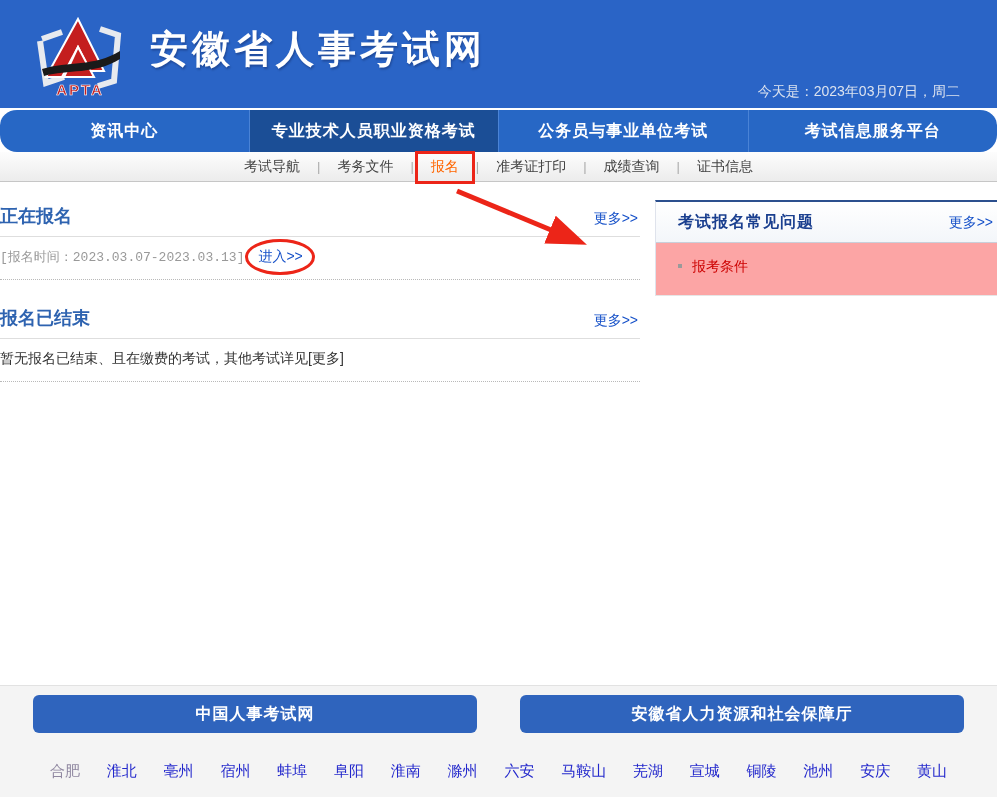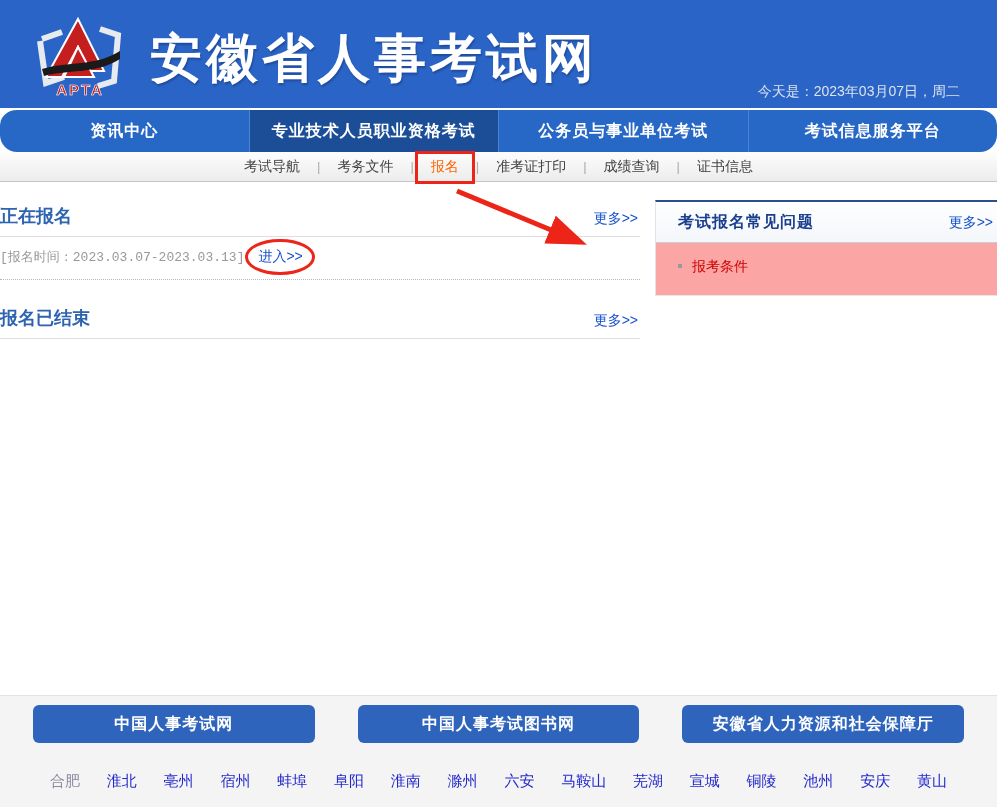--- a/index.html
+++ b/index.html
@@ -2,21 +2,21 @@
 <html><head>
 <meta charset="utf-8">
 <style>
   * { margin:0; padding:0; box-sizing:border-box; }
   body { font-family:"Liberation Sans","DejaVu Sans",sans-serif; background:#fff; }
   .page { position:relative; width:997px; height:812px; margin:0 auto; background:#fff; overflow:hidden; }
 
   
   .site-header { position:relative; height:108px; background:#2a64c6; }
   .logo { position:absolute; left:28px; top:9px; width:104px; height:92px; }
-  .site-title { position:absolute; left:150px; top:24px; color:#ffffff; font-size:52px; font-weight:bold; letter-spacing:4px; text-shadow:1px 2px 2px rgba(0,0,30,.25); white-space:nowrap; }
+  .site-title { position:absolute; left:150px; top:24px; color:#ffffff; font-size:38px; font-weight:bold; letter-spacing:4px; text-shadow:1px 2px 2px rgba(0,0,30,.25); white-space:nowrap; }
   .date-text { position:absolute; right:37px; bottom:7px; color:#dce3ef; font-size:14px; }
 
   
   .main-nav { display:flex; height:44px; border-top:2px solid #ffffff; background:#2767c5;border-radius:17px; }
   .nav-item { flex:1; display:flex; align-items:center; justify-content:center; color:#fff; font-size:16px; font-weight:bold; border-left:1px solid #4a83d6; cursor:pointer; letter-spacing:1px; }
   .nav-item:first-child { border-left:none; }
   .nav-item.active { background:#1b4e96; }
 
   
   .sub-nav { height:30px; display:flex; align-items:center; justify-content:center; background:linear-gradient(#fdfdfd,#ececec); border-bottom:1px solid #c6c6c6; font-size:14px; color:#444;text-align:center; }
@@ -45,21 +45,21 @@
   .panel-head h3 { font-size:16px; color:#1a3f8f; font-weight:bold; letter-spacing:1px; }
   .faq-list { list-style:none; padding:8px 0 12px 22px; }
   .faq-list li { padding:7px 0; font-size:14px; }
   .bullet { display:inline-block; width:4px; height:4px; background:#9a9a9a; margin:0 10px 3px 0; }
   .faq-link { color:#cc0000; cursor:pointer; text-decoration:none; }
 
   
   .overlay { position:absolute; left:0; top:0; width:997px; height:812px; pointer-events:none; z-index:40; }
 
   
-  .site-footer { position:absolute; left:0; bottom:5px; width:997px; height:112px; background:#f4f4f4; border-top:1px solid #e2e2e2; }
+  .site-footer { position:absolute; left:0; bottom:15px; width:997px; height:112px; background:#f4f4f4; border-top:1px solid #e2e2e2; }
   .btn-row { display:flex; gap:43px; padding:9px 33px 0; }
   .footer-btn { flex:1; height:38px; background:#2f64bd; border:none; border-radius:6px; color:#fff; font-size:16px; font-weight:bold; font-family:inherit; cursor:pointer; letter-spacing:1px; }
   .city-row { display:flex; justify-content:space-between; padding:29px 50px 0; font-size:15px; }
   .city-link { color:#2328cc; cursor:pointer; text-decoration:none; }
   .city-link.visited { color:#8f87a0; }
 </style>
 </head>
 <body>
 
 <div class="page">
@@ -113,20 +113,21 @@
         <span class="item-time">[报名时间：2023.03.07-2023.03.13]</span>
         <a class="enter-link">进入&gt;&gt;<span class="anno-circle"></span></a>
       </div>
 
       <div class="gap"></div>
 
       <div class="sec-head">
         <h2>报名已结束</h2>
         <a class="more-link">更多&gt;&gt;</a>
       </div>
+      <div class="empty-row">暂无报名已结束、且在缴费的考试，其他考试详见[更多]</div>
     </section>
 
     <aside class="faq-panel">
       <div class="panel-head">
         <h3>考试报名常见问题</h3>
         <a class="more-link">更多&gt;&gt;</a>
       </div>
       <ul class="faq-list">
         <li><span class="bullet"></span><a class="faq-link">报考条件</a></li>
       </ul>
@@ -138,21 +139,20 @@
       <marker id="ah" markerWidth="9" markerHeight="7" refX="6.5" refY="3" orient="auto">
         <path d="M0,0 L8,3 L0,6 Z" fill="#ec2518"></path>
       </marker>
     </defs>
     <line x1="457" y1="191" x2="580" y2="242" stroke="#ec2518" stroke-width="5" marker-end="url(#ah)"></line>
   </svg>
 
   <footer class="site-footer">
     <div class="btn-row">
       <button class="footer-btn">中国人事考试网</button>
-      <button class="footer-btn">中国人事考试图书网</button>
       <button class="footer-btn">安徽省人力资源和社会保障厅</button>
     </div>
     <div class="city-row">
       <a class="city-link visited">合肥</a>
       <a class="city-link">淮北</a>
       <a class="city-link">亳州</a>
       <a class="city-link">宿州</a>
       <a class="city-link">蚌埠</a>
       <a class="city-link">阜阳</a>
       <a class="city-link">淮南</a>

